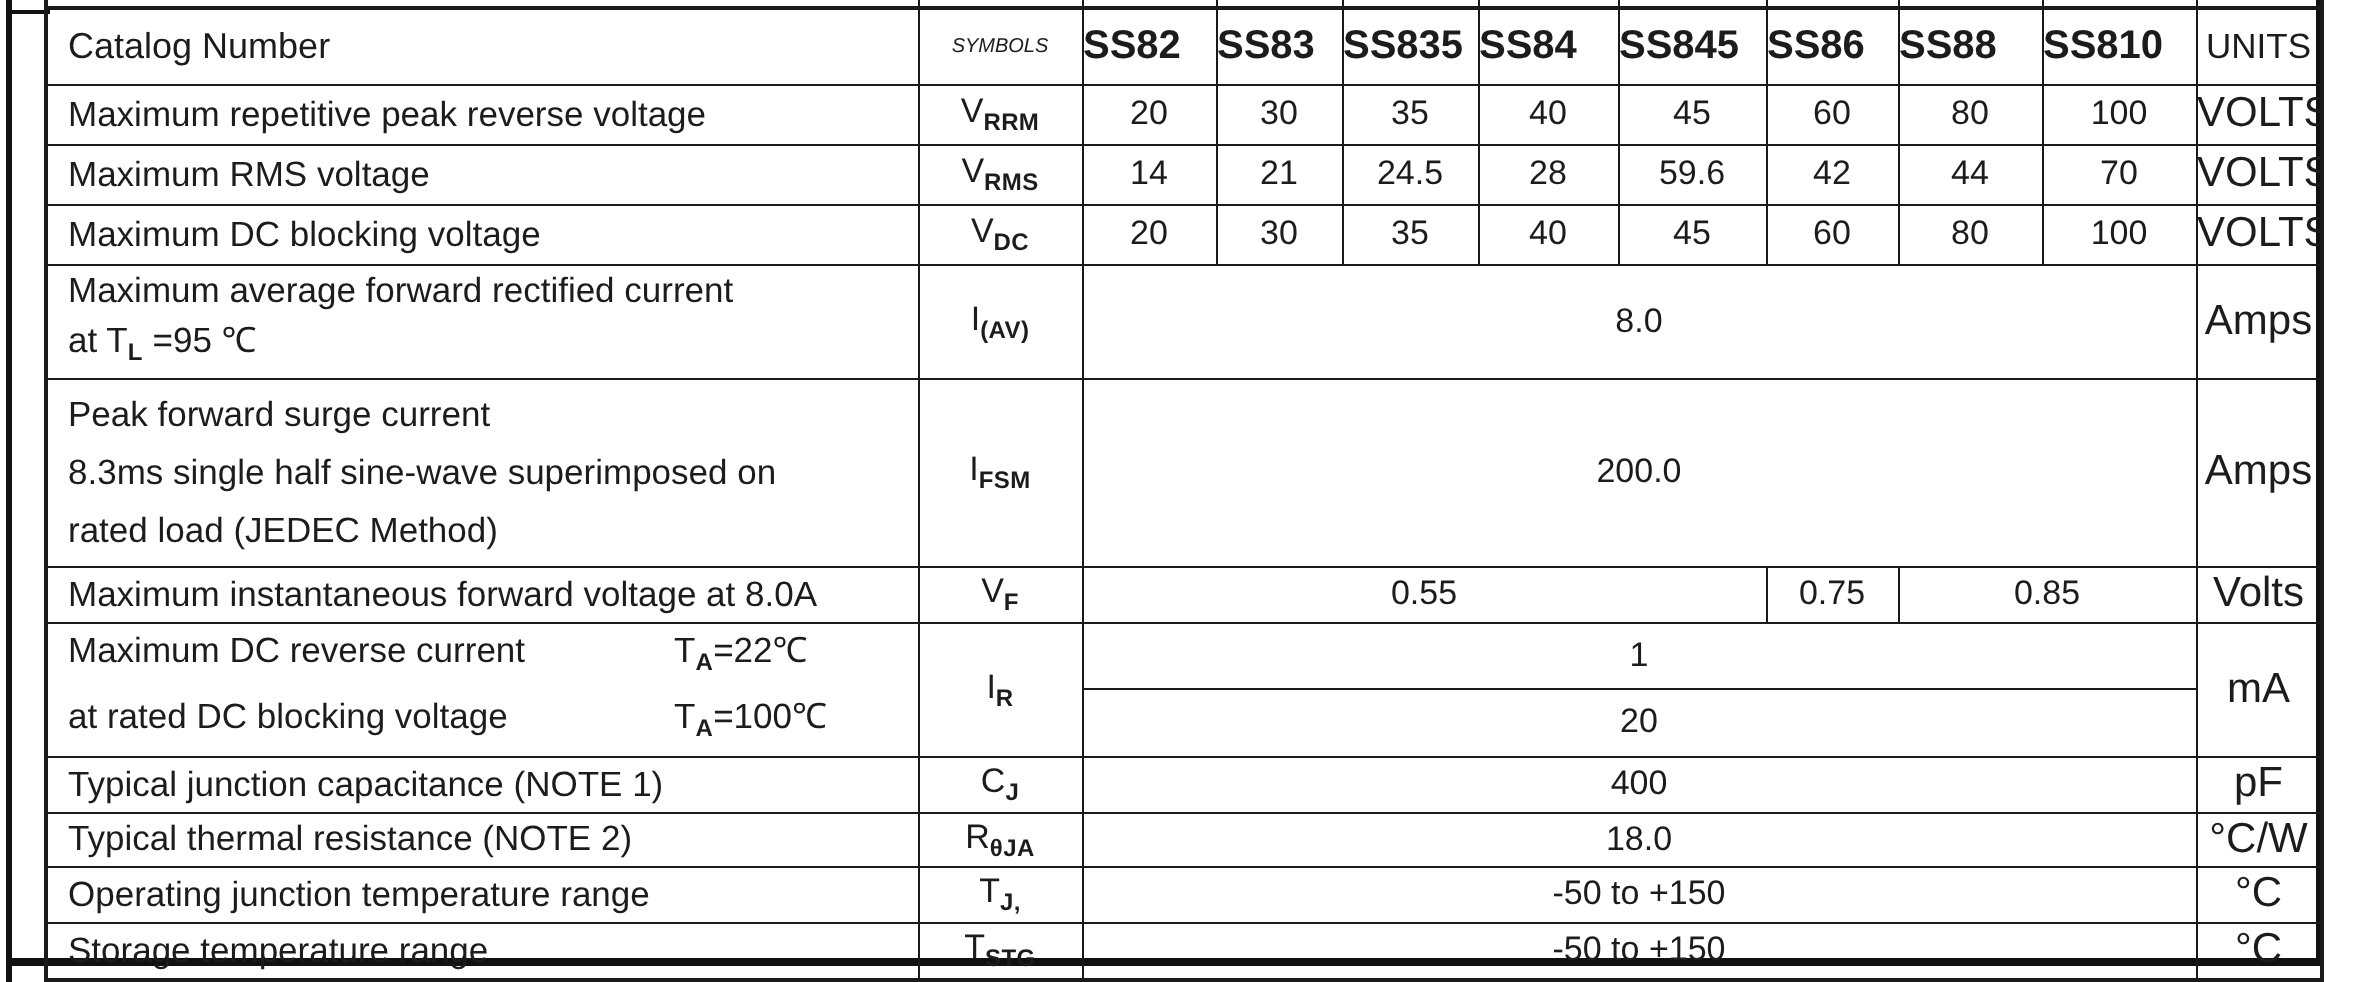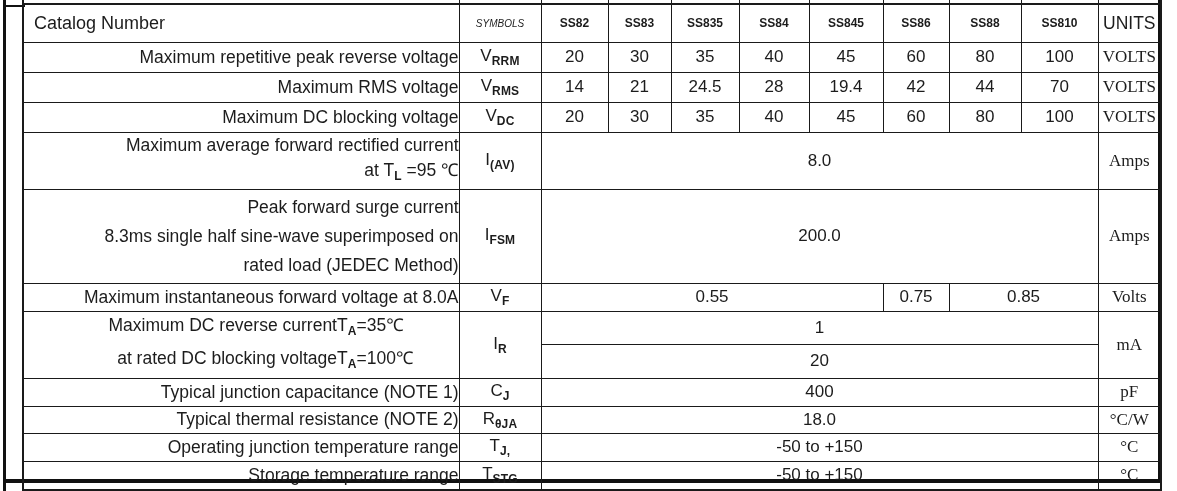--- a/index.html
+++ b/index.html
@@ -31,26 +31,26 @@
     font-weight:normal;
     vertical-align:middle;
     overflow:hidden;
   }
   tr.stub { height:4px; }
   tr.stub td { border-top:none; border-bottom:2px solid #1a1a1a; }
 
   tr.hdr { height:38px; }
   .hdr .catalog { text-align:left; padding-left:10px; font-size:18px;margin-top:32px; }
   .hdr .symhdr  { font-style:italic; font-size:10px; text-align:center; }
-  .hdr .part    { font-weight:bold; font-size:12px; text-align:center; }
+  .hdr .part    { font-weight:bold; font-size:20px; text-align:left; }
   .hdr .unitshdr{ font-weight:normal; font-size:17.5px; text-align:center; }
 
-  td.param { text-align:right; padding-left:10px; font-size:17.5px; }
+  td.param { text-align:left; padding-left:10px; font-size:17.5px; }
   td.sym, td.val, td.unit { text-align:center; }
-  td.unit { font-size:17px;font-family:Liberation Serif, serif; }
+  td.unit { font-size:21px; }
   .sub { font-size:12px; font-weight:bold; vertical-align:-4px; letter-spacing:0.2px; }
   .base { font-size:17px; }
 
   tr.r30 { height:30px; }
   tr.riav { height:54px; }
   tr.rifsm { height:94px;margin-left:32px; }
   tr.r28 { height:28px; }
   tr.r27 { height:27px; }
   tr.r29 { height:29px; }
 
@@ -126,21 +126,21 @@
       <td class="unit">VOLTS</td>
     </tr>
 
     <tr class="r30">
       <td class="param">Maximum RMS voltage</td>
       <td class="sym"><span class="base">V</span><span class="sub">RMS</span></td>
       <td class="val">14</td>
       <td class="val">21</td>
       <td class="val">24.5</td>
       <td class="val">28</td>
-      <td class="val">19.4</td>
+      <td class="val">59.6</td>
       <td class="val">42</td>
       <td class="val">44</td>
       <td class="val">70</td>
       <td class="unit">VOLTS</td>
     </tr>
 
     <tr class="r30">
       <td class="param">Maximum DC blocking voltage</td>
       <td class="sym"><span class="base">V</span><span class="sub">DC</span></td>
       <td class="val">20</td>
@@ -181,21 +181,21 @@
       <td class="val" colspan="5">0.55</td>
       <td class="val">0.75</td>
       <td class="val" colspan="2">0.85</td>
       <td class="unit">Volts</td>
     </tr>
 
     <tr class="r28">
       <td class="param" rowspan="2">
         <div class="ir-line">
               <span class="lead">Maximum DC reverse current</span>
-              <span><span>T</span><span class="sub">A</span><span>=35℃</span></span>
+              <span><span>T</span><span class="sub">A</span><span>=22℃</span></span>
             </div>
         <div class="ir-line">
               <span class="lead">at rated DC blocking voltage</span>
               <span><span>T</span><span class="sub">A</span><span>=100℃</span></span>
             </div>
       </td>
       <td class="sym" rowspan="2"><span class="base">I</span><span class="sub">R</span></td>
       <td class="val" colspan="8">1</td>
       <td class="unit" rowspan="2">mA</td>
     </tr>

